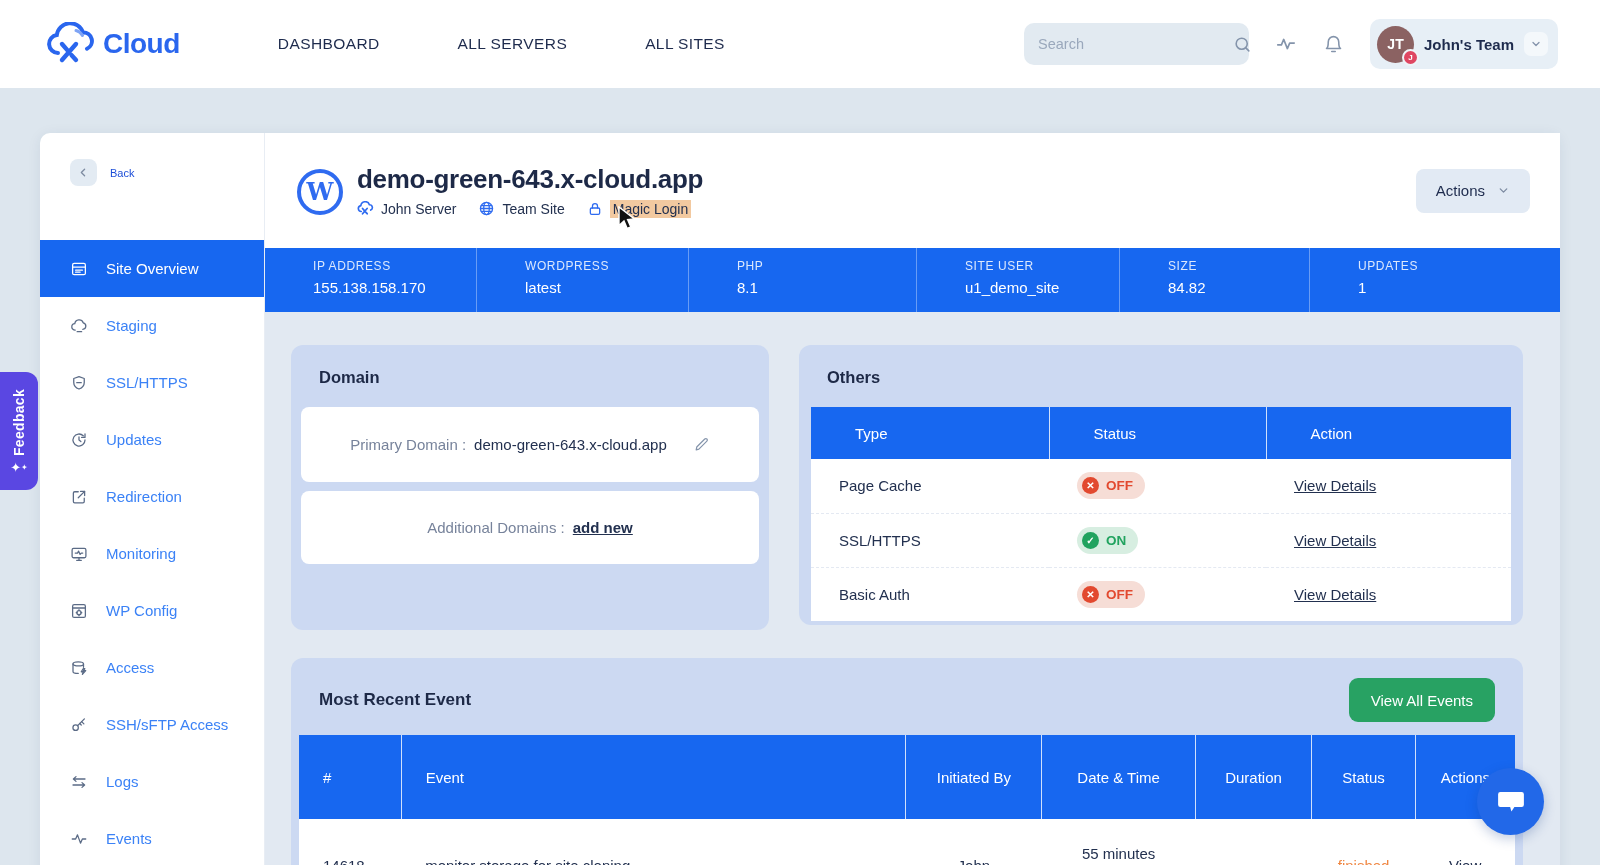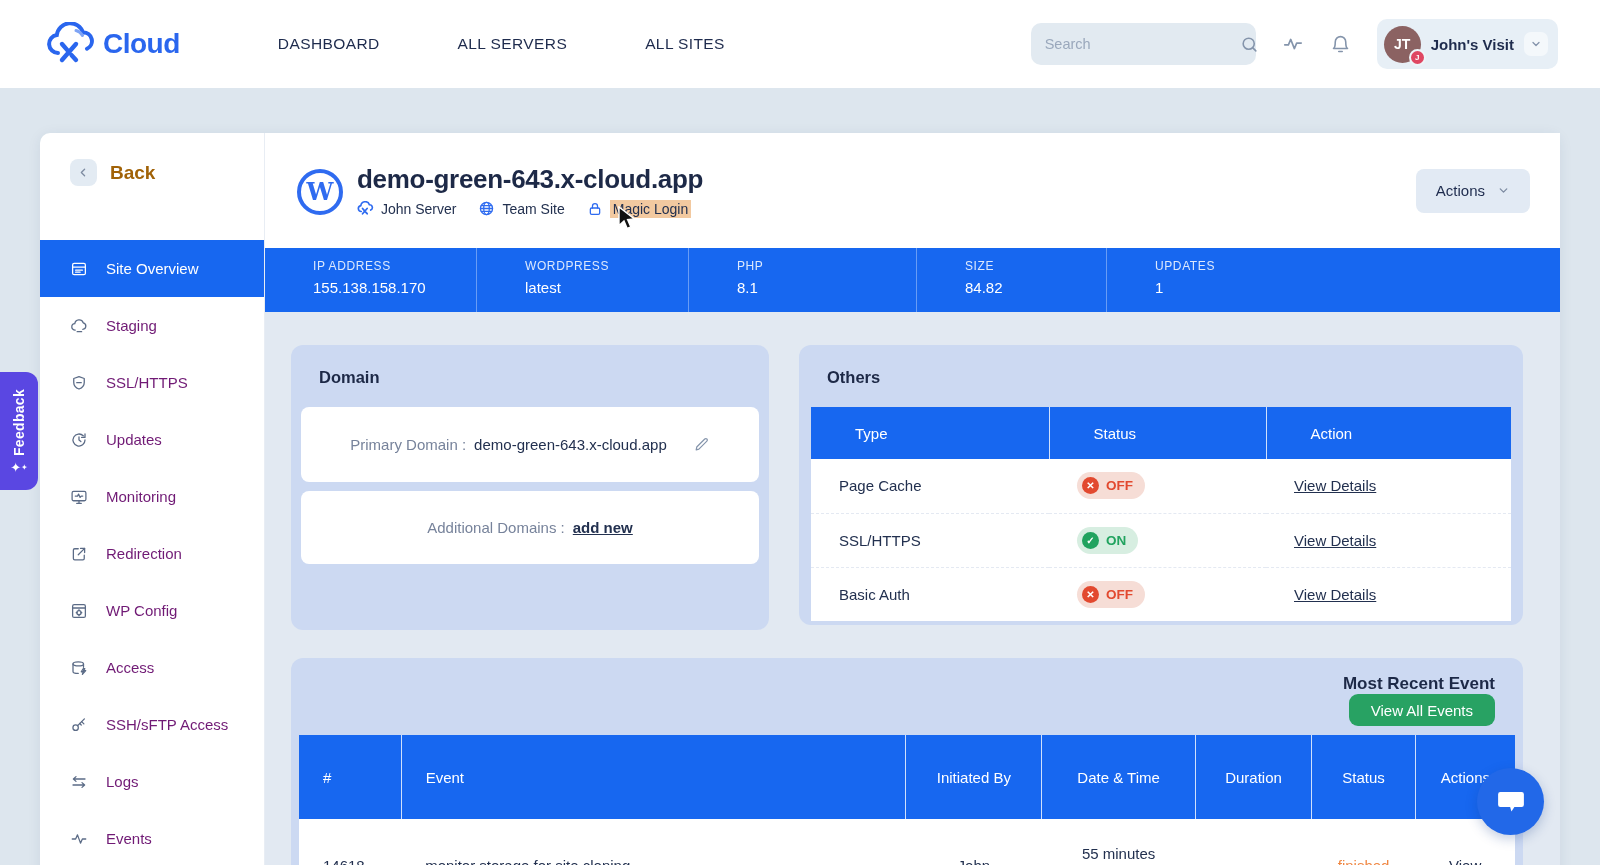--- a/index.html
+++ b/index.html
@@ -75,27 +75,27 @@
     box-shadow:0 2px 14px rgba(25,45,85,.08); display:flex;
   }
 
   
   .sidebar { width:224px; flex-shrink:0; position:relative; }
   .back-row { display:flex; align-items:center; gap:13px; margin:26px 0 0 30px; cursor:pointer; }
   .back-chip {
     width:27px; height:27px; border-radius:8px; background:#e3ebf3;
     display:flex; align-items:center; justify-content:center; color:#7d8ba1;
   }
-  .back-label { font-size:19px; font-weight:700; color:#a16207; }
+  .back-label { font-size:11px; font-weight:400; color:#1d4ed8; }
   .side-list { position:absolute; left:0; top:107px; width:100%; }
   .side-item {
     height:57px; display:flex; align-items:center; gap:18px; padding-left:30px;
     cursor:pointer; color:#5b6b86; font-size:15px;
   }
-  .side-item .lbl { color:#701a75; font-weight:500; }
+  .side-item .lbl { color:#3b82f6; font-weight:500; }
   .side-item.active { background:var(--accent,#1767f0); color:#fff; }
   .side-item.active .lbl { color:#fff; }
 
   
   .main-col { flex:1; display:flex; flex-direction:column; border-left:1px solid #e8edf4; min-width:0; }
 
   .site-head { height:115px; background:#fff; display:flex; align-items:center; padding:0 30px 0 32px; }
   .wp-badge {
     width:46px; height:46px; border-radius:50%; border:4px solid #2f6bf0;
     background:#fff; display:flex; align-items:center; justify-content:center;
@@ -163,21 +163,21 @@
     display:flex; align-items:center; justify-content:center;
   }
   .pill.off { background:#f6ddd6; color:#e2492f; }
   .pill.off .dot { background:#e2492f; }
   .pill.on { background:#d7eee1; color:#21a35f; }
   .pill.on .dot { background:#21a35f; }
   .view-link { font-size:15px; font-weight:500; color:#22304f; text-decoration:underline; cursor:pointer; }
 
   
   .events-card { width:1232px; margin-top:28px; height:260px; padding:16px 8px 0 8px; }
-  .events-head { display:flex; align-items:flex-end; padding:0 20px 0 20px; height:52px;flex-direction:column; }
+  .events-head { display:flex; align-items:center; padding:0 20px 0 20px; height:52px; }
   .events-head .panel-title { font-size:17px; }
   .green-btn {
     margin-left:auto; height:44px; padding:0 22px; border:none; border-radius:9px;
     background:#28a263; color:#fff; font-size:15px; font-weight:500; cursor:pointer;
     font-family:"Liberation Sans",sans-serif;
   }
   .events-table { margin-top:9px; }
   .events-table thead th {
     background:var(--accent,#1767f0); color:#fff; font-size:15px; font-weight:500;
     height:84px; text-align:center; padding:0 6px;
@@ -239,21 +239,21 @@
       <svg class="ic" width="21" height="21" viewBox="0 0 24 24" fill="none" stroke="currentColor" stroke-width="1.8" stroke-linecap="round" stroke-linejoin="round">
           <path d="M18 9a6 6 0 1 0-12 0c0 6.4-2 7.5-2 7.5h16S18 15.4 18 9"></path>
           <path d="M10 20h4"></path>
         </svg>
     </span>
     <div class="team-chip">
       <div class="avatar">
         <span>JT</span>
         <span class="avatar-badge">J</span>
       </div>
-      <span class="team-name">John's Visit</span>
+      <span class="team-name">John's Team</span>
       <span class="chev-box">
         <svg class="ic" width="12" height="12" viewBox="0 0 24 24" fill="none" stroke="currentColor" stroke-width="2.6" stroke-linecap="round" stroke-linejoin="round">
             <path d="m6 9 6 6 6-6"></path>
           </svg>
       </span>
     </div>
   </div>
 </header>
 
 <div class="feedback">
@@ -297,33 +297,33 @@
       <div class="side-item">
         <svg class="ic" width="18" height="18" viewBox="0 0 24 24" fill="none" stroke="currentColor" stroke-width="1.7" stroke-linecap="round" stroke-linejoin="round">
             <path d="M20 12a8 8 0 1 1-2.3-5.6"></path>
             <path d="M20 4v4.5h-4.5"></path>
             <path d="M12 8v4l2.5 2"></path>
           </svg>
         <span class="lbl">Updates</span>
       </div>
       <div class="side-item">
         <svg class="ic" width="18" height="18" viewBox="0 0 24 24" fill="none" stroke="currentColor" stroke-width="1.7" stroke-linecap="round" stroke-linejoin="round">
+            <path d="M14 4.5h5.5V10"></path>
+            <path d="M19.5 4.5 11 13"></path>
+            <path d="M19 13.5v4.5a1.8 1.8 0 0 1-1.8 1.8H6.3A1.8 1.8 0 0 1 4.5 18V6.8A1.8 1.8 0 0 1 6.3 5H11"></path>
+          </svg>
+        <span class="lbl">Redirection</span>
+      </div>
+      <div class="side-item">
+        <svg class="ic" width="18" height="18" viewBox="0 0 24 24" fill="none" stroke="currentColor" stroke-width="1.7" stroke-linecap="round" stroke-linejoin="round">
             <rect x="2.8" y="4.5" width="18.4" height="12.5" rx="2"></rect>
             <path d="M7 10.8h3l1.5-2.6 2 4.4 1.5-1.8h2"></path>
             <path d="M9 20.5h6M12 17v3.5"></path>
           </svg>
         <span class="lbl">Monitoring</span>
-      </div>
-      <div class="side-item">
-        <svg class="ic" width="18" height="18" viewBox="0 0 24 24" fill="none" stroke="currentColor" stroke-width="1.7" stroke-linecap="round" stroke-linejoin="round">
-            <path d="M14 4.5h5.5V10"></path>
-            <path d="M19.5 4.5 11 13"></path>
-            <path d="M19 13.5v4.5a1.8 1.8 0 0 1-1.8 1.8H6.3A1.8 1.8 0 0 1 4.5 18V6.8A1.8 1.8 0 0 1 6.3 5H11"></path>
-          </svg>
-        <span class="lbl">Redirection</span>
       </div>
       <div class="side-item">
         <svg class="ic" width="18" height="18" viewBox="0 0 24 24" fill="none" stroke="currentColor" stroke-width="1.7" stroke-linecap="round" stroke-linejoin="round">
             <rect x="3.5" y="3.5" width="17" height="17" rx="2"></rect>
             <path d="M3.5 8h17"></path>
             <circle cx="12" cy="14.2" r="2.8"></circle>
             <path d="M12 10.2v1.2M12 17.2v1.2M8.3 14.2h1.2M14.5 14.2h1.2"></path>
           </svg>
         <span class="lbl">WP Config</span>
       </div>
@@ -406,20 +406,24 @@
         <div class="info-label">IP ADDRESS</div>
         <div class="info-value">155.138.158.170</div>
       </div>
       <div class="info-col ic2">
         <div class="info-label">WORDPRESS</div>
         <div class="info-value">latest</div>
       </div>
       <div class="info-col ic3">
         <div class="info-label">PHP</div>
         <div class="info-value">8.1</div>
+      </div>
+      <div class="info-col ic4">
+        <div class="info-label">SITE USER</div>
+        <div class="info-value">u1_demo_site</div>
       </div>
       <div class="info-col ic5">
         <div class="info-label">SIZE</div>
         <div class="info-value">84.82</div>
       </div>
       <div class="info-col ic6">
         <div class="info-label">UPDATES</div>
         <div class="info-value">1</div>
       </div>
     </div>

